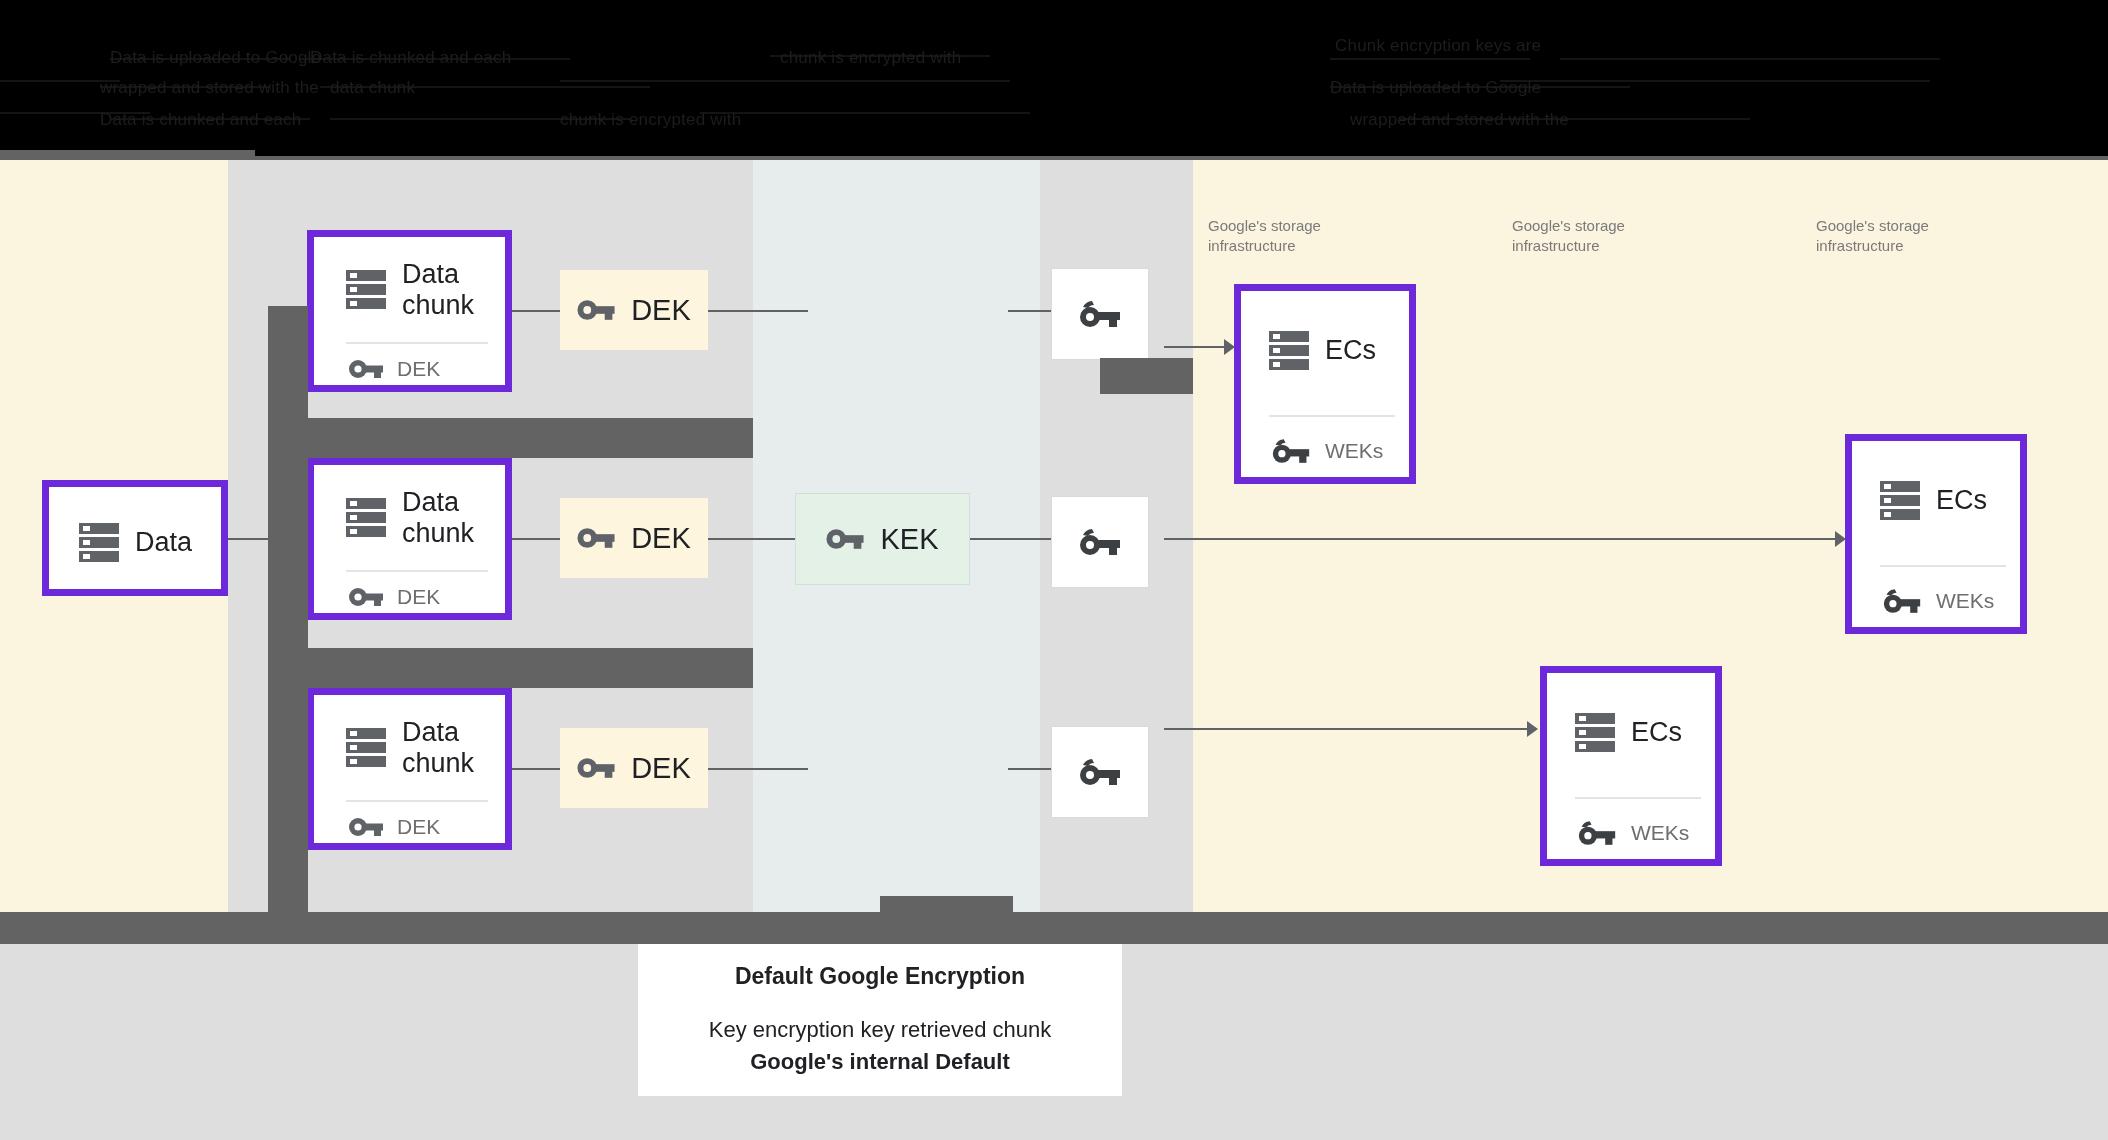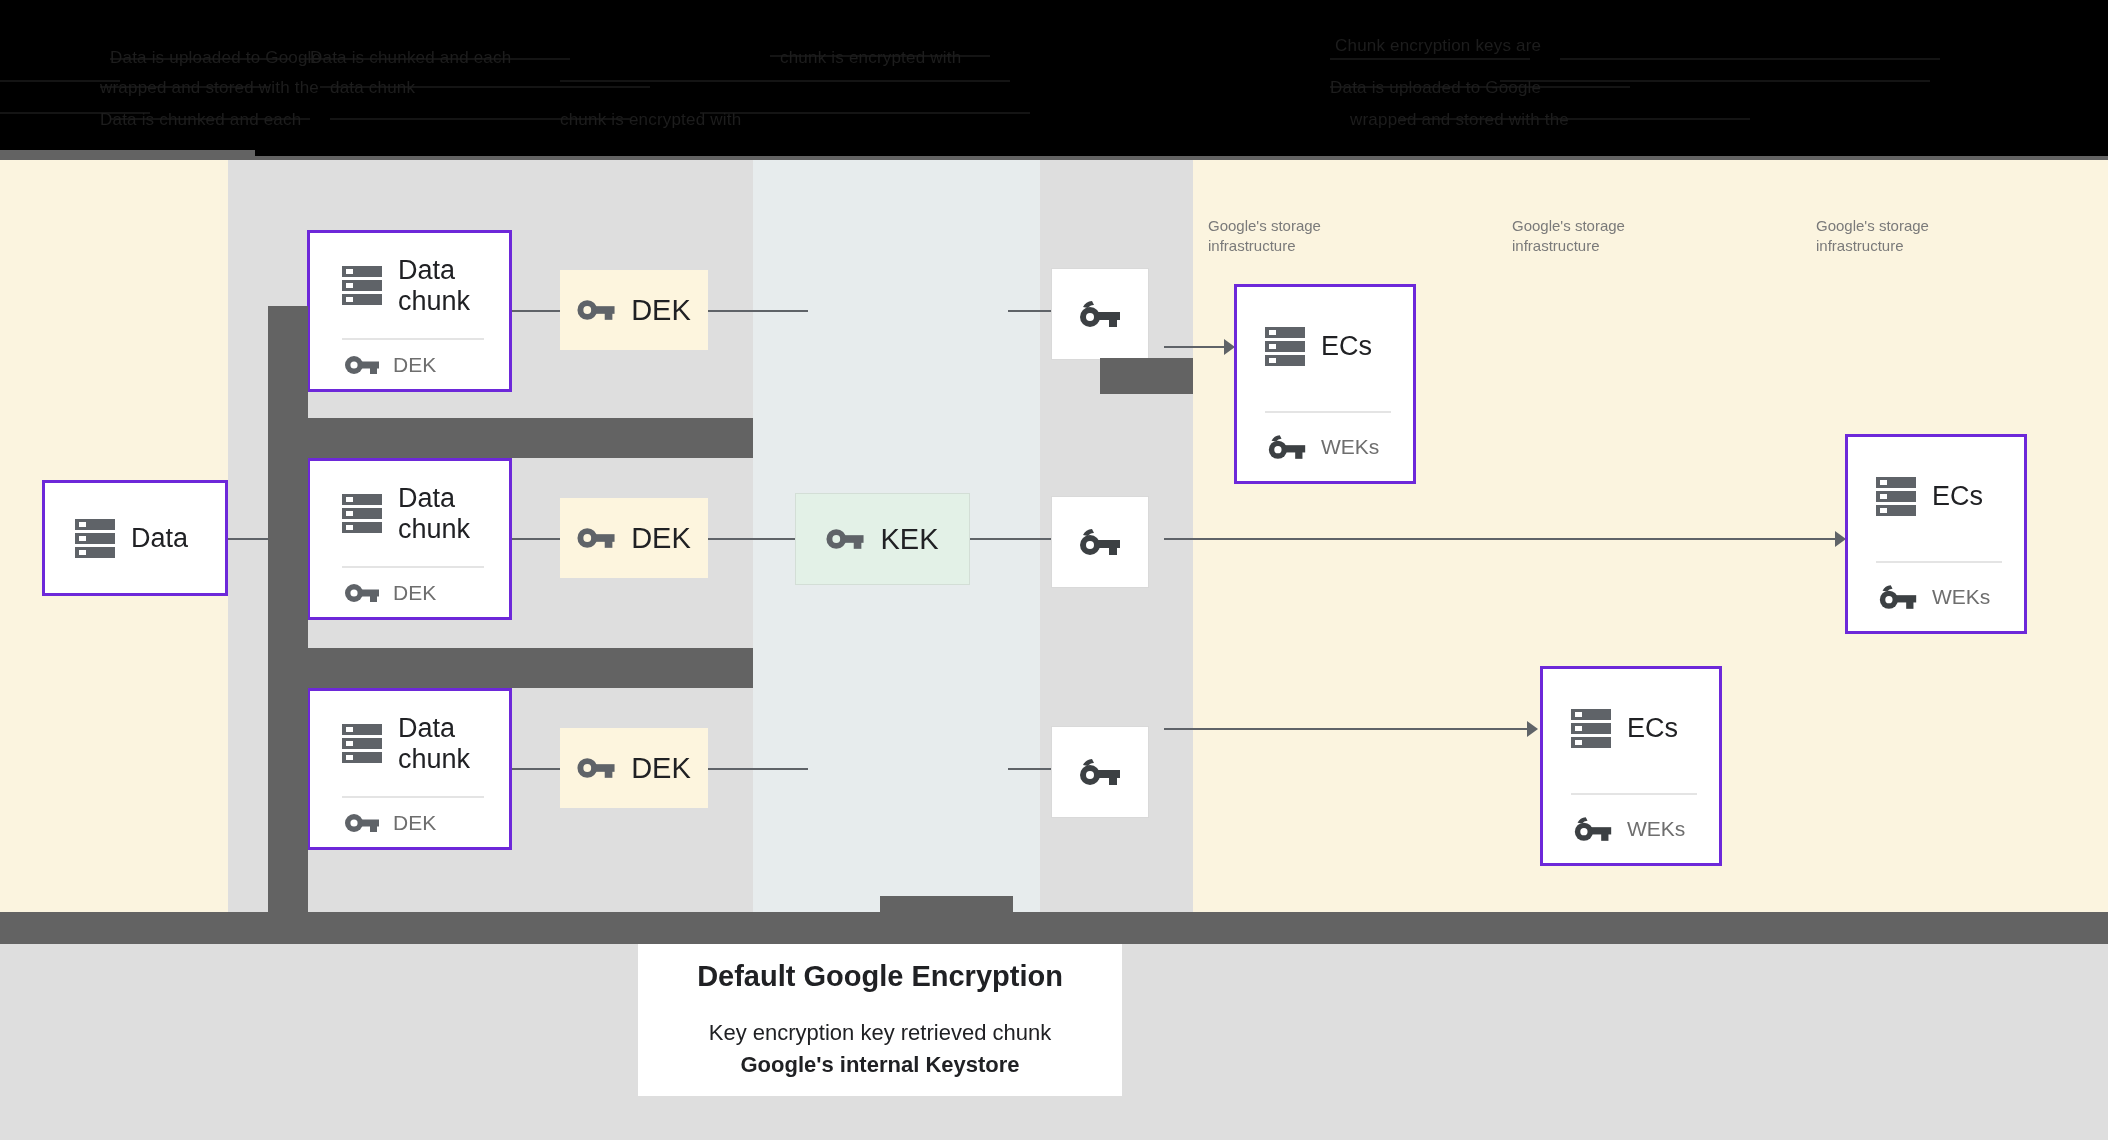--- a/index.html
+++ b/index.html
@@ -22,21 +22,21 @@
   .canvas{position:absolute;left:0;top:160px;width:2108px;height:752px;background:#FBF4DF;}
 
   .col-gray{position:absolute;top:0;height:752px;background:#DEDEDE;}
   .col-bluegray{position:absolute;top:0;height:752px;background:#E7ECED;}
 
   
   .wipe{position:absolute;background:#636363;}
 
   
   .card{
-    position:absolute;background:#FFFFFF;border:3px solid #6d28d9;
+    position:absolute;background:#FFFFFF;border:7px solid #6d28d9;
     box-sizing:border-box;
   }
   .card-top{position:absolute;display:flex;align-items:center;gap:16px;}
   .card-div{position:absolute;height:2px;background:#E4E4E4;}
   .card-bot{position:absolute;display:flex;align-items:center;gap:14px;}
 
   .lbl-dark{color:#202124;font-size:27px;line-height:1.15;white-space:pre-line;}
   .lbl-gray{color:#6e6e6e;font-size:21px;}
 
   
@@ -57,21 +57,21 @@
 
   
   .band-dark{position:absolute;left:0;top:912px;width:2108px;height:32px;background:#636363;}
   .band-light{position:absolute;left:0;top:944px;width:2108px;height:196px;background:#DEDEDE;}
 
   .caption-box{
     position:absolute;left:638px;top:944px;width:484px;height:152px;
     background:#FFFFFF;display:flex;flex-direction:column;
     align-items:center;justify-content:center;gap:24px;box-sizing:border-box;
   }
-  .cap-title{font-size:29px;font-weight:bold;color:#202124;}
+  .cap-title{font-size:23px;font-weight:bold;color:#202124;}
   .cap-body{font-size:22px;color:#202124;text-align:center;line-height:1.45;}
   .cap-body b{font-weight:bold;}
 
   
   svg{display:block;}
 </style>
 </head>
 <body>
 
 <div id="stage">
@@ -423,17 +423,17 @@
     <div class="wipe" style="left:880px;top:736px;width:133px;height:16px;"></div>
   </div>
 
   <div class="band-dark"></div>
   <div class="band-light"></div>
 
   <div class="caption-box">
     <div class="cap-title">Default Google Encryption</div>
     <div class="cap-body">
       <span>Key encryption key retrieved chunk</span><br>
-      <b>Google's internal Keystore</b>
+      <b>Google's internal Default</b>
     </div>
   </div>
 
 </div>
 
 </body></html>

